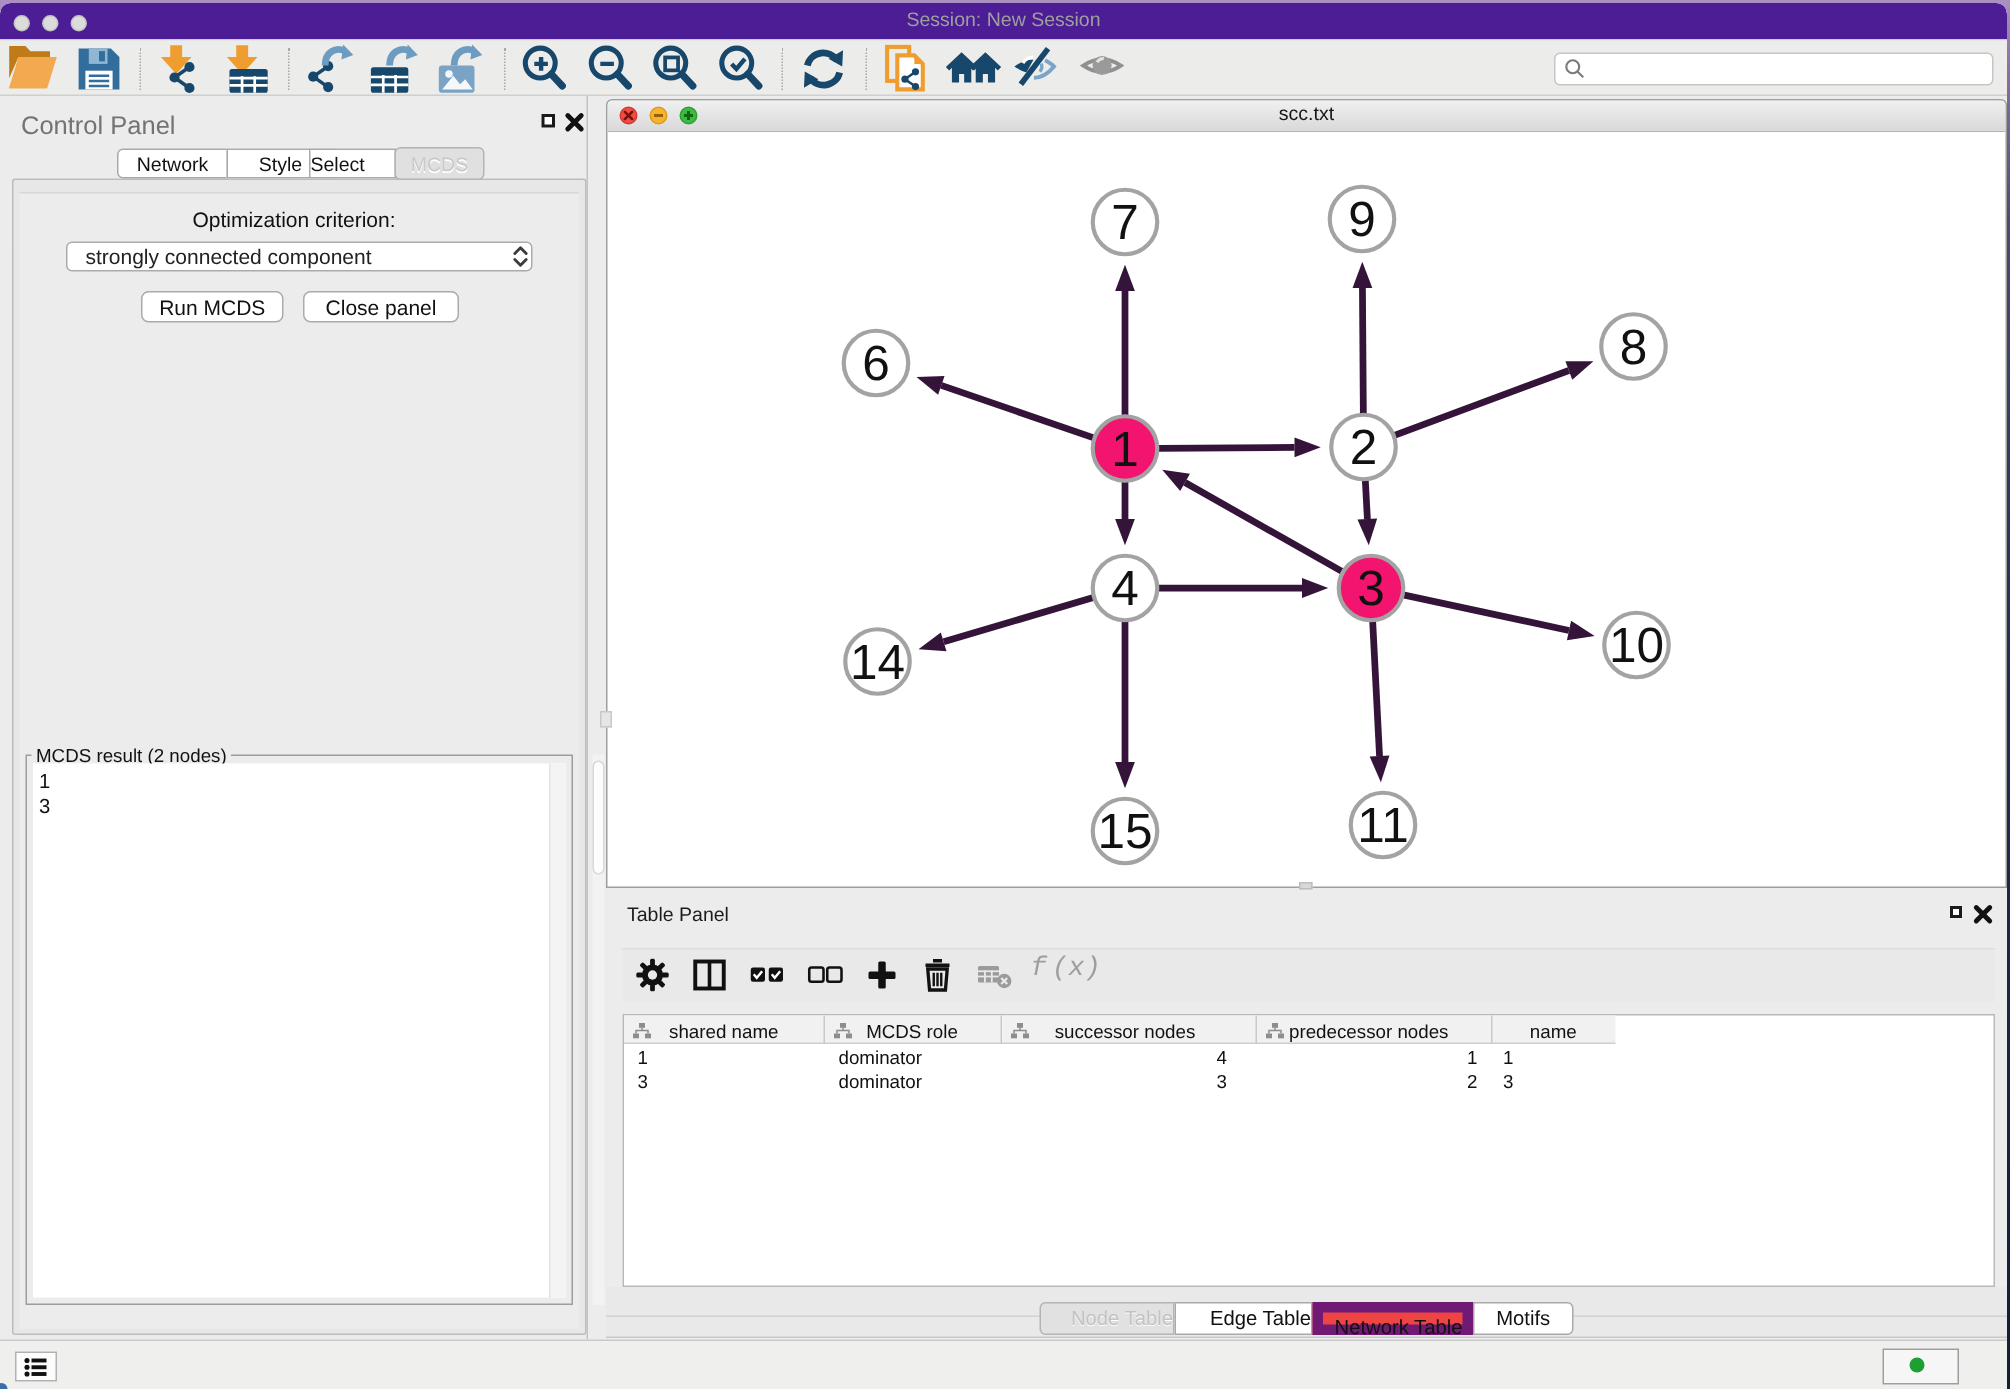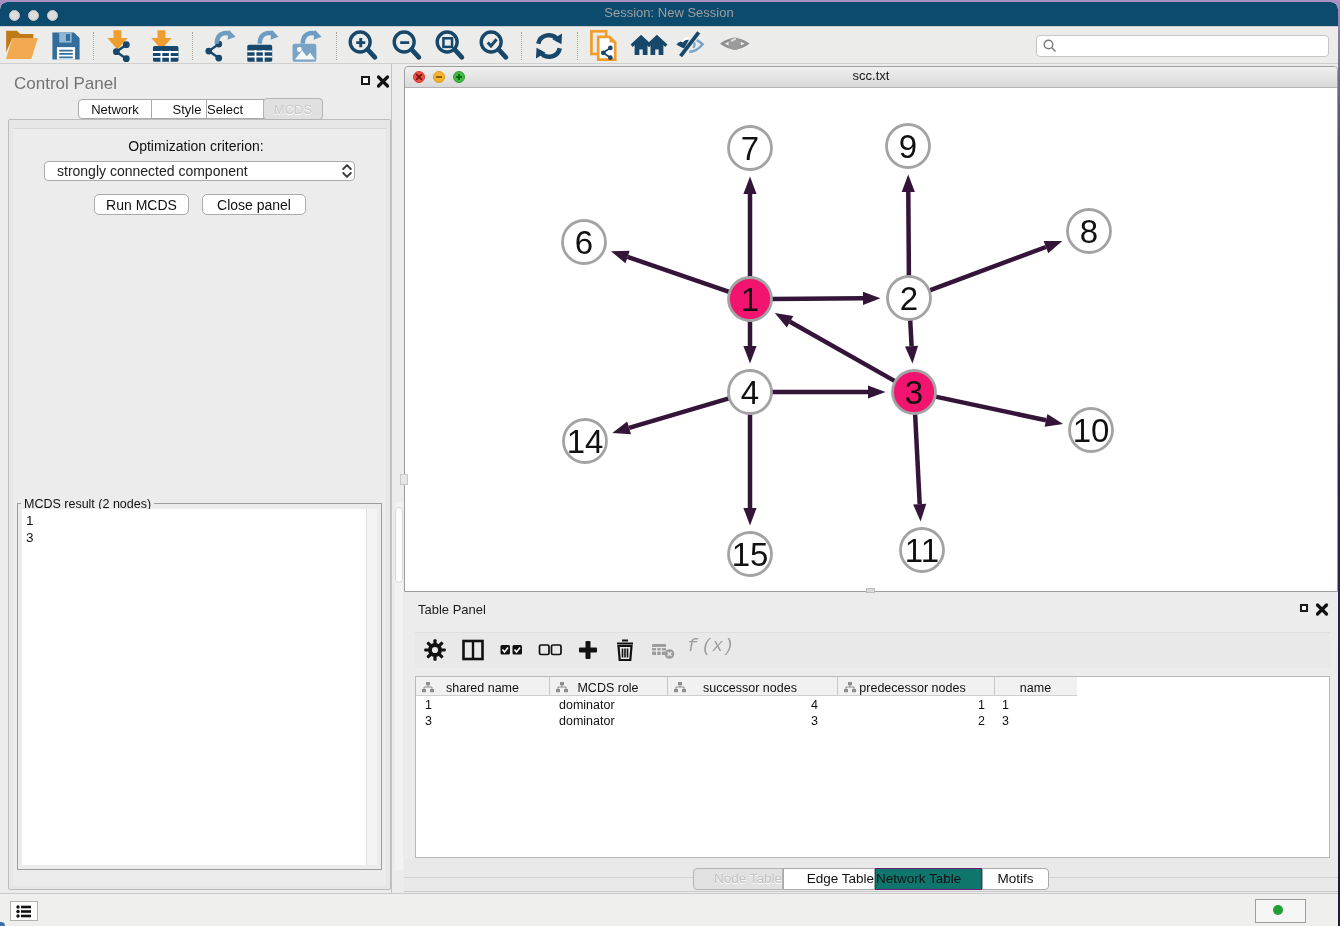--- a/index.html
+++ b/index.html
@@ -1,21 +1,21 @@
 <!DOCTYPE html>
 <html><head><meta charset="utf-8"><style>
 *{margin:0;padding:0;box-sizing:border-box}
 html,body{width:1340px;height:926px;overflow:hidden}
 body{font-family:"Liberation Sans",sans-serif;background:linear-gradient(180deg,#ab90c2 0px,#8a76a8 40px,#4a4a74 150px,#232c4e 450px,#151d38 926px)}
 .win{position:absolute;left:0;top:2px;width:1338px;height:924px;background:#ececec;border-radius:7px 7px 0 0;overflow:hidden}
 .abs{position:absolute}
 svg{position:absolute;overflow:visible}
 </style></head><body>
 <div class="win">
-<div class="abs" style="left:0;top:0;width:1338px;height:25px;background:#0c4a6e;border-bottom:1px solid #cdcdcd;border-radius:7px 7px 0 0">
+<div class="abs" style="left:0;top:0;width:1338px;height:25px;background:#4c1d95;border-bottom:1px solid #cdcdcd;border-radius:7px 7px 0 0">
 <div class="abs" style="left:9px;top:8px;width:11px;height:11px;border-radius:50%;background:#dcdcdc;border:1px solid #c3c3c3"></div>
 <div class="abs" style="left:28px;top:8px;width:11px;height:11px;border-radius:50%;background:#dcdcdc;border:1px solid #c3c3c3"></div>
 <div class="abs" style="left:47px;top:8px;width:11px;height:11px;border-radius:50%;background:#dcdcdc;border:1px solid #c3c3c3"></div>
 <div class="abs" style="left:0;top:3px;width:1338px;text-align:center;font-size:13px;color:#9f9f9f">Session: New Session</div>
 </div>
 <div class="abs" style="left:0;top:26px;width:1338px;height:36px;background:#ececeb;border-bottom:1px solid #cfcfcf"></div>
 <div class="abs" style="left:93px;top:30px;width:0;height:28px;border-left:1px dotted #a8a8a8"></div>
 <div class="abs" style="left:192px;top:30px;width:0;height:28px;border-left:1px dotted #a8a8a8"></div>
 <div class="abs" style="left:336px;top:30px;width:0;height:28px;border-left:1px dotted #a8a8a8"></div>
 <div class="abs" style="left:521px;top:30px;width:0;height:28px;border-left:1px dotted #a8a8a8"></div>
@@ -403,21 +403,21 @@
 <div class="abs" style="left:1002px;top:696px;font-size:12.5px;color:#111">1</div>
 <div class="abs" style="left:425px;top:712px;font-size:12.5px;color:#111">3</div>
 <div class="abs" style="left:559px;top:712px;font-size:12.5px;color:#111">dominator</div>
 <div class="abs" style="left:700px;top:712px;width:118px;text-align:right;font-size:12.5px;color:#111">3</div>
 <div class="abs" style="left:860px;top:712px;width:125px;text-align:right;font-size:12.5px;color:#111">2</div>
 <div class="abs" style="left:1002px;top:712px;font-size:12.5px;color:#111">3</div>
 <div class="abs" style="left:404px;top:856px;width:934px;height:34px;background:#e9e9e9;border-bottom:1px solid #c9c9c9"></div>
 <div class="abs" style="left:404px;top:875px;width:934px;height:0;border-top:1px solid #d2d2d2"></div>
 <div class="abs" style="left:693px;top:866px;width:90px;height:22px;background:#e1e1e1;border:1px solid #b4b4b4;border-radius:4px 0 0 4px;font-size:13.5px;color:#c2c2c2;text-align:right;line-height:19px;text-shadow:0 1px 0 #fff">Node Table</div>
 <div class="abs" style="left:783px;top:866px;width:92px;height:22px;background:#fff;border:1px solid #a9a9a9;border-radius:0;font-size:13.5px;color:#111;text-align:right;line-height:19px">Edge Table</div>
-<div class="abs" style="left:875px;top:866px;width:107px;height:22px;background:#0f766e;border:1px solid #701a75;border-radius:0;font-size:13.5px;color:#111;text-align:left;line-height:19px">Network Table</div>
+<div class="abs" style="left:875px;top:866px;width:107px;height:22px;background:#ef4444;border:7px solid #701a75;border-radius:0;font-size:13.5px;color:#111;text-align:right;line-height:19px">Network Table</div>
 <div class="abs" style="left:982px;top:866px;width:67px;height:22px;background:#fff;border:1px solid #a9a9a9;border-radius:0 4px 4px 0;font-size:13.5px;color:#111;text-align:center;line-height:19px">Motifs</div>
 <div class="abs" style="left:0;top:891px;width:1338px;height:33px;background:#efefee;border-top:1px solid #c9c9c9"></div>
 <div class="abs" style="left:10px;top:899px;width:28px;height:20px;background:#fcfcfc;border:1px solid #b2b2b2"></div>
 <svg class="abs" style="left:16px;top:903px" width="16" height="13" viewBox="0 0 16 13">
       <g fill="#111">
         <circle cx="2" cy="2" r="1.7"></circle>
         <circle cx="2" cy="6.5" r="1.7"></circle>
         <circle cx="2" cy="11" r="1.7"></circle>
         <rect x="5" y="0.7" width="10" height="2.6"></rect>
         <rect x="5" y="5.2" width="10" height="2.6"></rect>

